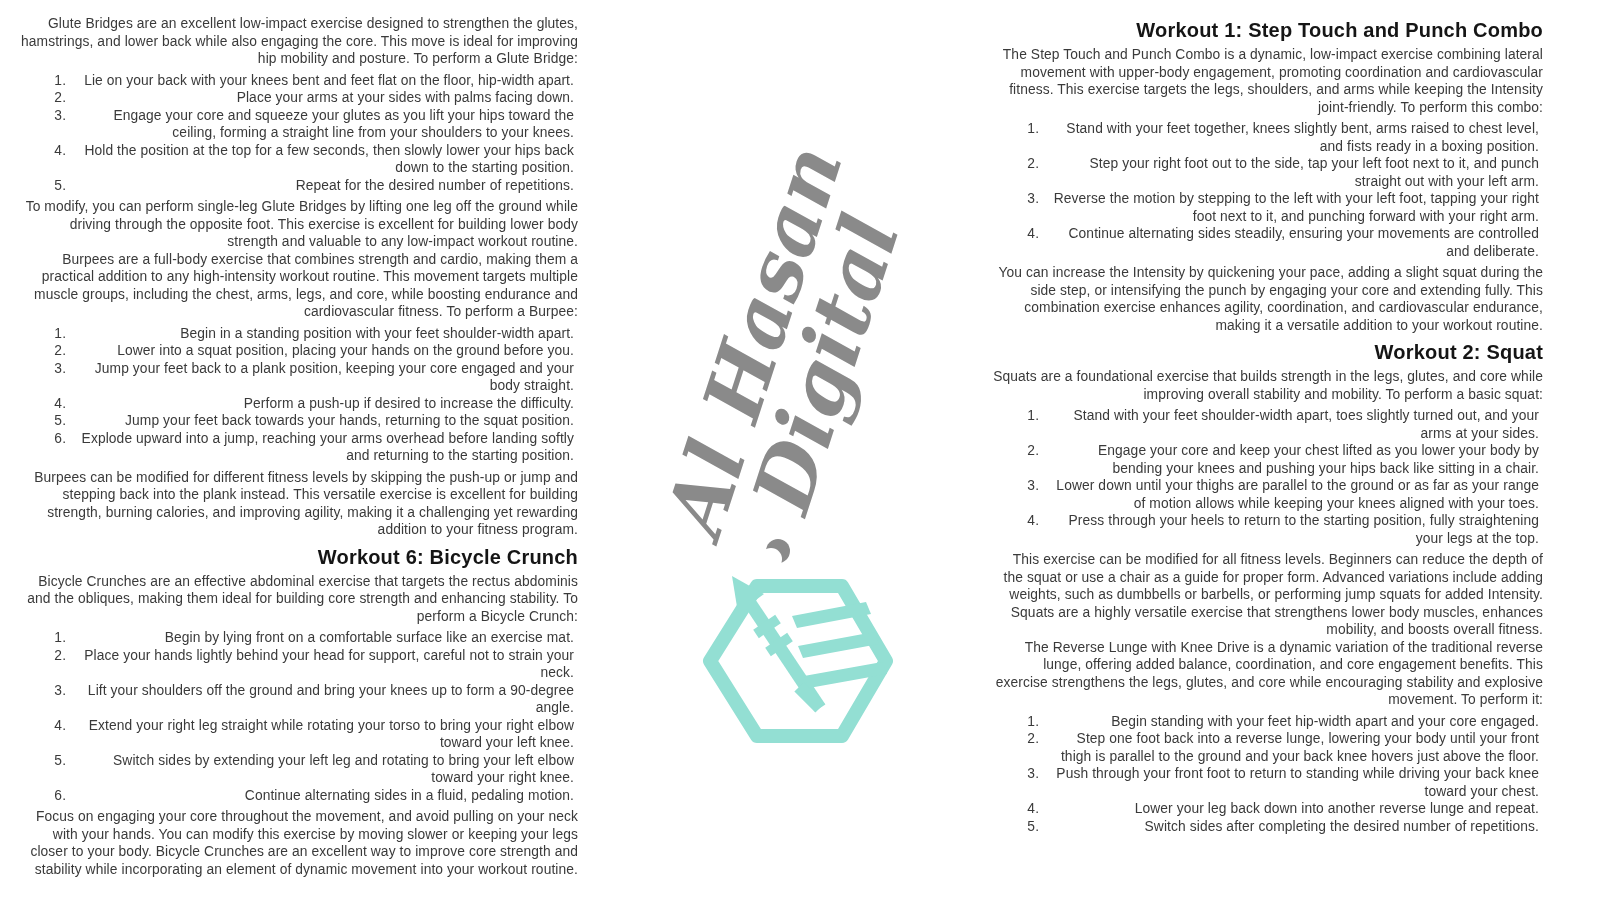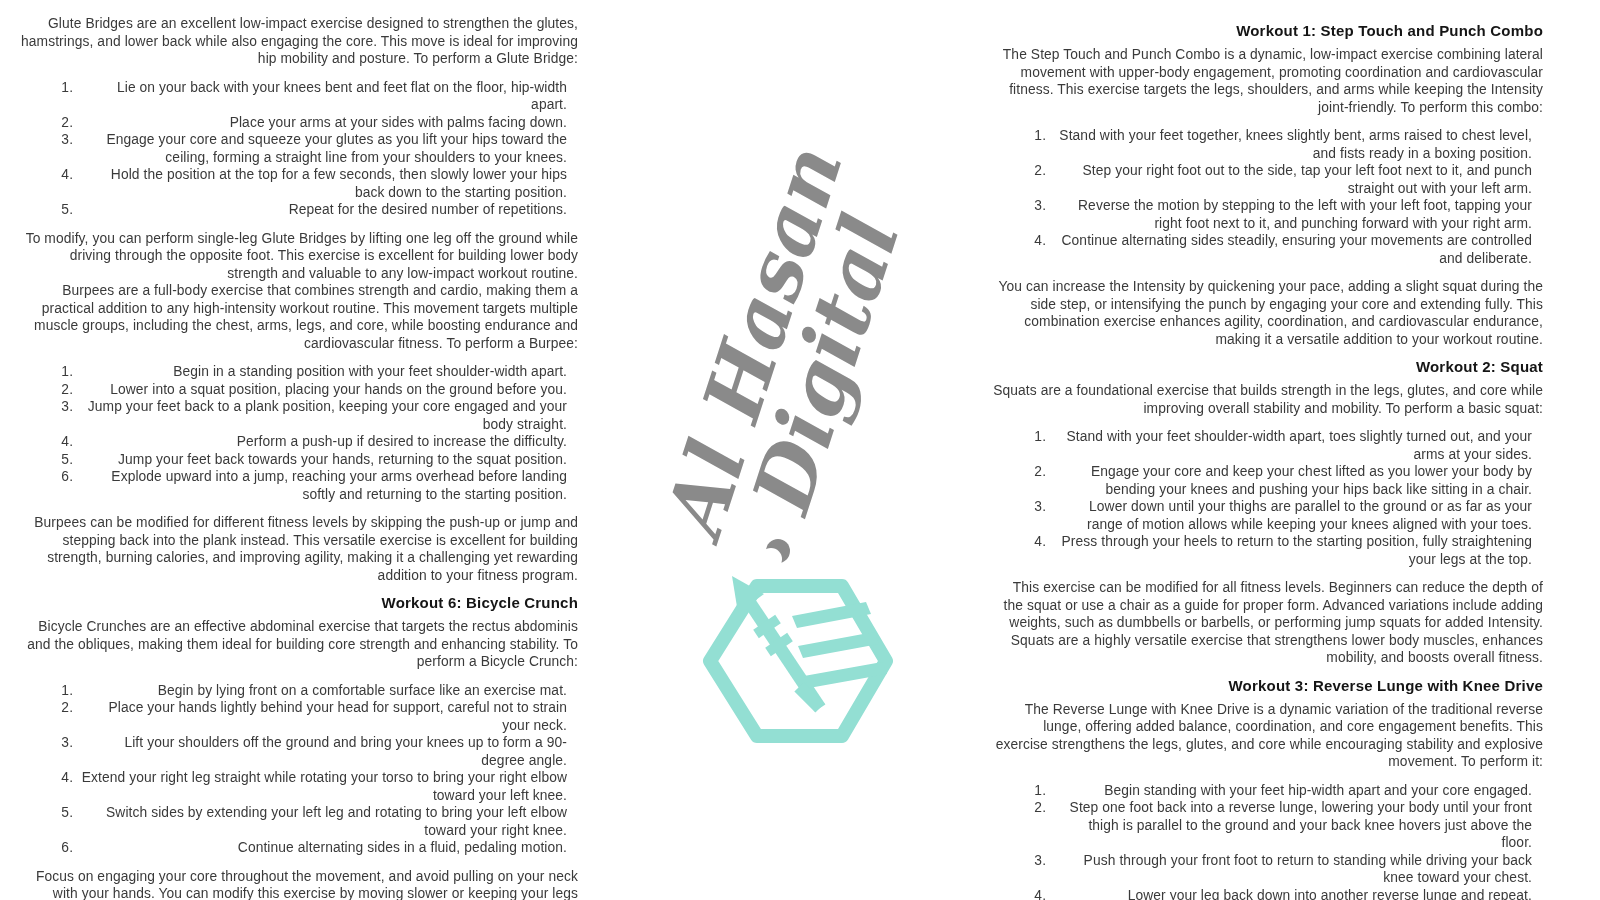--- a/index.html
+++ b/index.html
@@ -3,24 +3,24 @@
 <meta charset="utf-8">
 <style>
   * { margin:0; padding:0; box-sizing:border-box; }
   html,body { width:1600px; height:900px; background:#ffffff; overflow:hidden; }
   body { font-family:"Liberation Sans", sans-serif; color:#3a3a3a; position:relative; }
 
   .col { position:absolute; top:0; font-size:13.8px; line-height:17.5px; letter-spacing:0.1px;text-align:right; }
   .col-left  { left:20px;  width:558px; padding-top:15px; }
   .col-right { left:993px; width:550px; padding-top:12px; }
 
-  .col h2 { font-size:15px; line-height:25px; color:#151515; margin:6px 0 3px 0;
+  .col h2 { font-size:20px; line-height:25px; color:#151515; margin:6px 0 3px 0;
             letter-spacing:0.2px; font-weight:bold; }
   .col p  { margin:0; }
-  .col ol { margin:11px; padding-left:46px; }
+  .col ol { margin:4px; padding-left:46px; }
   .col ol li { padding-left:4px; }
 
   .watermark-text {
     position:absolute; left:790px; top:352px;
     transform:translate(-50%,-50%) rotate(-72deg);
     font-family:"DejaVu Serif", serif; font-style:italic; font-weight:bold;
     font-size:80px; line-height:0.95; color:#8a8a8a;
     text-align:center; white-space:nowrap;
   }
   .brand-logo { position:absolute; left:700px; top:538px; }
@@ -72,21 +72,20 @@
     <p>You can increase the Intensity by quickening your pace, adding a slight squat during the side step, or intensifying the punch by engaging your core and extending fully. This combination exercise enhances agility, coordination, and cardiovascular endurance, making it a versatile addition to your workout routine.</p>
     <h2>Workout 2: Squat</h2>
     <p>Squats are a foundational exercise that builds strength in the legs, glutes, and core while improving overall stability and mobility. To perform a basic squat:</p>
     <ol>
       <li>Stand with your feet shoulder-width apart, toes slightly turned out, and your arms at your sides.</li>
       <li>Engage your core and keep your chest lifted as you lower your body by bending your knees and pushing your hips back like sitting in a chair.</li>
       <li>Lower down until your thighs are parallel to the ground or as far as your range of motion allows while keeping your knees aligned with your toes.</li>
       <li>Press through your heels to return to the starting position, fully straightening your legs at the top.</li>
     </ol>
     <p>This exercise can be modified for all fitness levels. Beginners can reduce the depth of the squat or use a chair as a guide for proper form. Advanced variations include adding weights, such as dumbbells or barbells, or performing jump squats for added Intensity. Squats are a highly versatile exercise that strengthens lower body muscles, enhances mobility, and boosts overall fitness.</p>
-    <h2>Workout 3: Reverse Lunge with Knee Drive</h2>
     <p>The Reverse Lunge with Knee Drive is a dynamic variation of the traditional reverse lunge, offering added balance, coordination, and core engagement benefits. This exercise strengthens the legs, glutes, and core while encouraging stability and explosive movement. To perform it:</p>
     <ol>
       <li>Begin standing with your feet hip-width apart and your core engaged.</li>
       <li>Step one foot back into a reverse lunge, lowering your body until your front thigh is parallel to the ground and your back knee hovers just above the floor.</li>
       <li>Push through your front foot to return to standing while driving your back knee toward your chest.</li>
       <li>Lower your leg back down into another reverse lunge and repeat.</li>
       <li>Switch sides after completing the desired number of repetitions.</li>
     </ol>
   </div>
 

